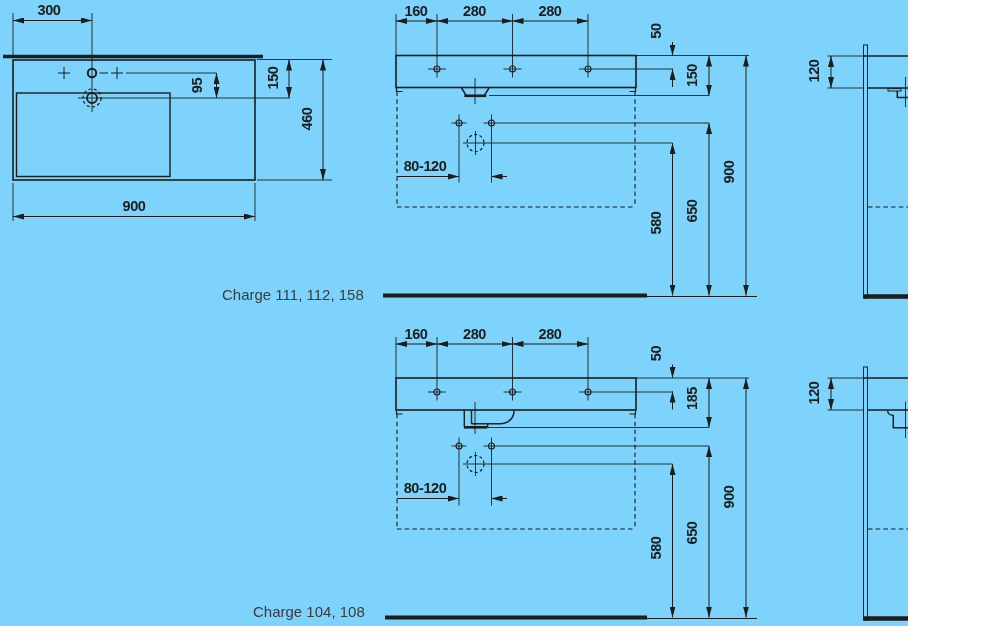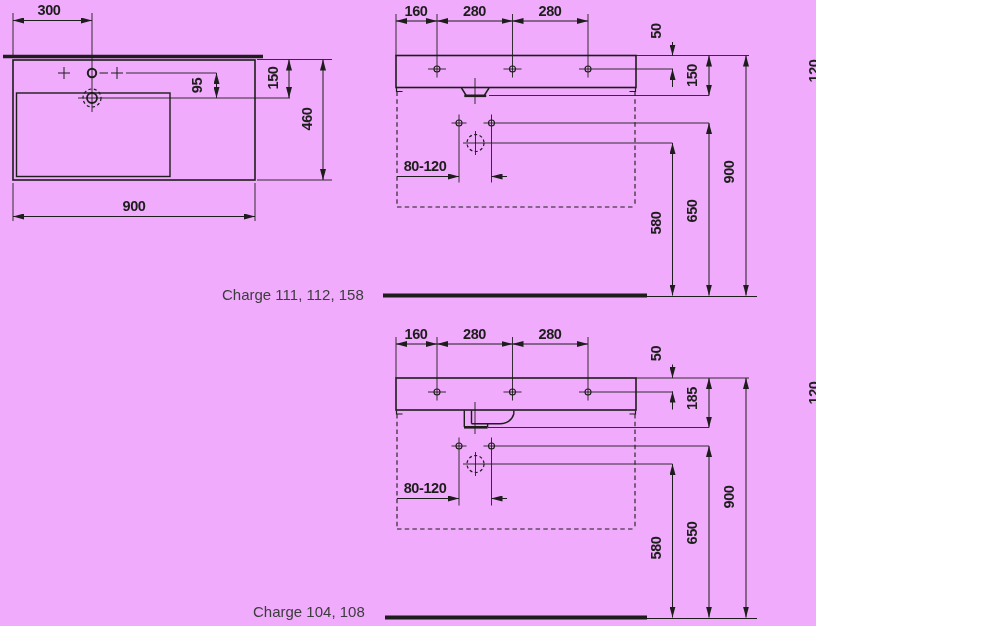--- a/index.html
+++ b/index.html
@@ -1,16 +1,16 @@
 <!DOCTYPE html>
 <html><head>
 <meta charset="utf-8">
 <style>
   html,body{margin:0;padding:0;background:#fff;}
-  .sheet{position:relative;width:816px;height:626px;background:#f0abfc;overflow:hidden;}
+  .sheet{position:relative;width:908px;height:626px;background:#7dd3fc;overflow:hidden;}
   svg{display:block;}
   .lw line,.lw path,.lw rect,.lw circle,.lw polyline{stroke:#1d1d1b;fill:none;stroke-linecap:butt;}
   .fill{fill:#1d1d1b;stroke:none;}
   text{font-family:"Liberation Sans",sans-serif;}
   .dim{font-size:14.5px;font-weight:bold;fill:#1d1d1b;text-anchor:middle;letter-spacing:-0.4px;}
   .lbl{font-size:15px;fill:#3c3c3c;text-anchor:start;}
 </style>
 </head>
 <body>
 

